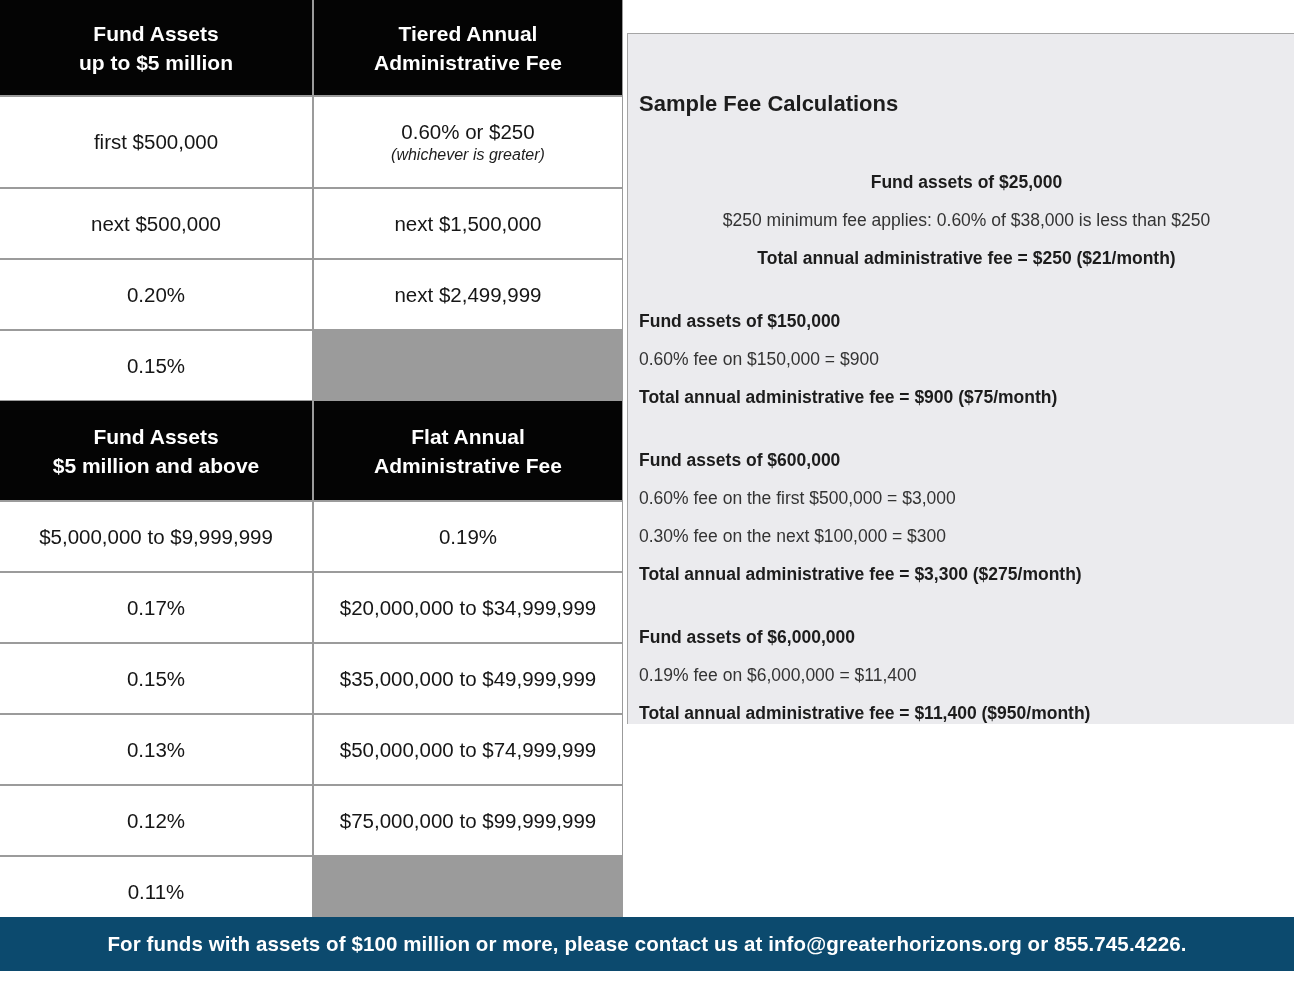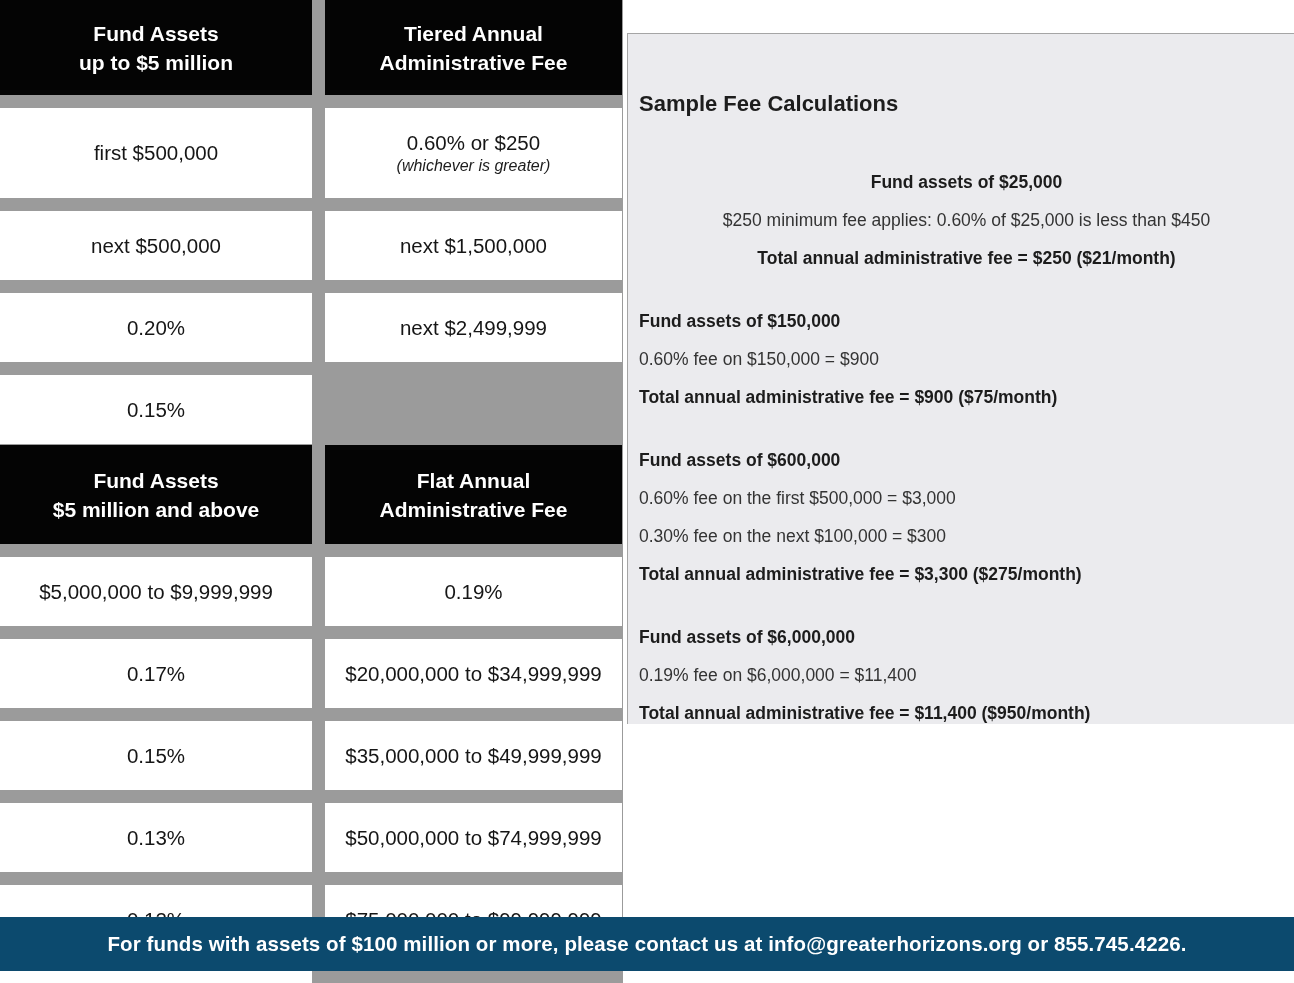--- a/index.html
+++ b/index.html
@@ -16,21 +16,21 @@
   
   .tables-wrap {
     position: absolute;
     left: 0;
     top: 0;
     width: 623px;
   }
   .fee-table {
     display: grid;
     grid-template-columns: 312px 1fr;
-    gap: 13px;
+    gap: 2px;
     background: #9b9b9b;           
     border-right: 1px solid #9b9b9b;
     border-bottom: 1px solid #9b9b9b;
   }
   .cell {
     background: #ffffff;
     display: flex;
     flex-direction: column;
     align-items: center;
     justify-content: center;
@@ -163,21 +163,21 @@
       <div class="cell h-row">$75,000,000 to $99,999,999</div>
       <div class="cell h-row">0.11%</div>
     </div>
   </div>
 
   <div class="sample-panel">
     <p class="panel-title">Sample Fee Calculations</p>
 
     <div class="example first">
       <p class="ex-heading">Fund assets of $25,000</p>
-      <p>$250 minimum fee applies: 0.60% of $25,000 is less than $450</p>
+      <p>$250 minimum fee applies: 0.60% of $38,000 is less than $250</p>
       <p class="ex-total">Total annual administrative fee = $250 ($21/month)</p>
     </div>
 
     <div class="example">
       <p class="ex-heading">Fund assets of $150,000</p>
       <p>0.60% fee on $150,000 = $900</p>
       <p class="ex-total">Total annual administrative fee = $900 ($75/month)</p>
     </div>
 
     <div class="example">

